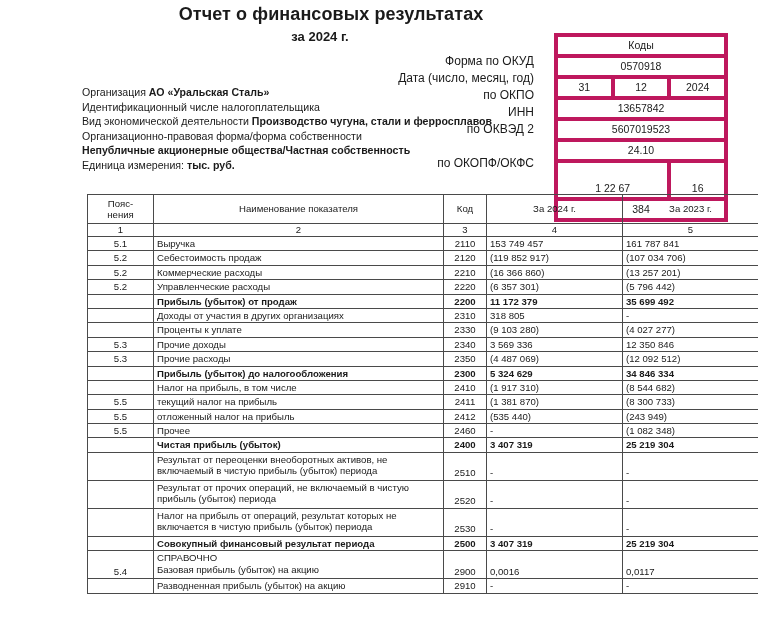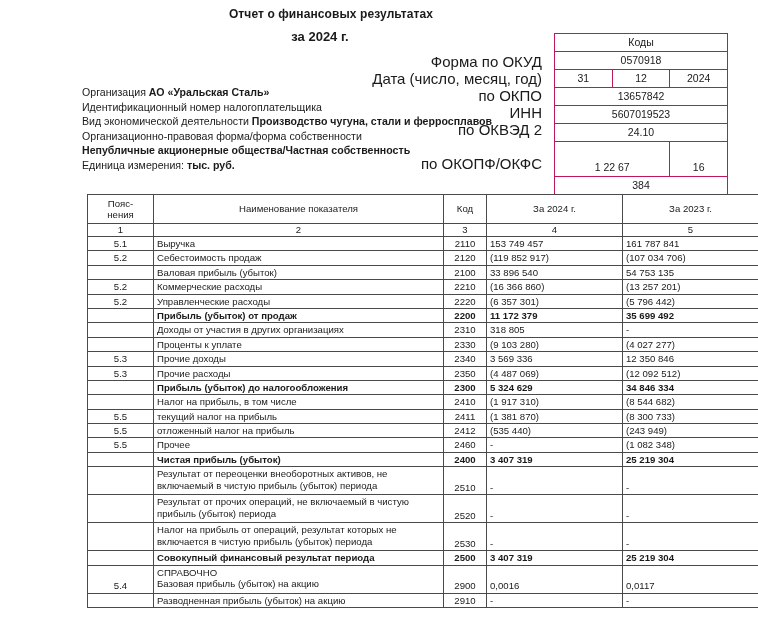--- a/index.html
+++ b/index.html
@@ -8,30 +8,30 @@
     background:#ffffff;
     font-family:"Liberation Sans", sans-serif;
     color:#1a1a1a;
     overflow:hidden;
     -webkit-font-smoothing:antialiased;
   }
   .page{position:relative;width:758px;height:635px;}
 
   
   .title-block{position:absolute;left:0;top:6px;width:640px;text-align:center;}
-  .doc-title{font-size:12px;font-weight:bold;letter-spacing:.1px;line-height:17px;padding-left:22px;}
+  .doc-title{font-size:18px;font-weight:bold;letter-spacing:.1px;line-height:17px;padding-left:22px;}
   .doc-period{font-size:13px;font-weight:bold;margin-top:6px;line-height:16px;}
 
   
   .codes{position:absolute;left:554px;top:33px;width:174px;border-collapse:collapse;
          font-size:10.5px;table-layout:fixed;}
-  .codes td{border:1px solid #be185d;text-align:center;height:17px;line-height:15px;padding:0 2px;}
-
-  
-  .rlabels{position:absolute;left:296px;top:33px;width:250px;font-size:15px;text-align:right;}
+  .codes td{border:4px solid #be185d;text-align:center;height:17px;line-height:15px;padding:0 2px;}
+
+  
+  .rlabels{position:absolute;left:288px;top:33px;width:250px;font-size:12px;text-align:right;}
   .rlabels .rl{height:17px;line-height:17px;padding-right:4px;white-space:nowrap;}
 
   
   .hdr-lines{position:absolute;left:82px;top:85px;width:420px;font-size:10.6px;}
   .hdr-lines .hl{height:14.6px;line-height:14.6px;white-space:nowrap;}
   .hdr-lines b{font-weight:bold;}
 
   
   .main-wrap{position:absolute;left:57px;top:194px;width:671px;padding-left:30px;}
   table.main{border-collapse:collapse;width:671px;table-layout:fixed;font-size:9.6px;}
@@ -116,21 +116,21 @@
     <tr>
       <td colspan="3">384</td>
     </tr>
   </tbody>
     </table>
 
   <div class="hdr-lines">
     <div class="hl">
       <span>Организация </span><b>АО «Уральская Сталь»</b>
     </div>
-    <div class="hl">Идентификационный номер налогоплательщика</div>
+    <div class="hl">Идентификационный числе налогоплательщика</div>
     <div class="hl">
       <span>Вид экономической деятельности </span><b>Производство чугуна, стали и ферросплавов</b>
     </div>
     <div class="hl">Организационно-правовая форма/форма собственности</div>
     <div class="hl"><b>Непубличные акционерные общества/Частная собственность</b></div>
     <div class="hl">
       <span>Единица измерения: </span><b>тыс. руб.</b>
     </div>
   </div>
 
@@ -171,27 +171,20 @@
             <td class="val">161 787 841</td>
           </tr>
           <tr class="r">
             <td class="note">5.2</td>
             <td class="name">Себестоимость продаж</td>
             <td class="code">2120</td>
             <td class="val">(119 852 917)</td>
             <td class="val">(107 034 706)</td>
           </tr>
           <tr class="r">
-            <td class="note"></td>
-            <td class="name">Валовая прибыль (убыток)</td>
-            <td class="code">2100</td>
-            <td class="val">33 896 540</td>
-            <td class="val">54 753 135</td>
-          </tr>
-          <tr class="r">
             <td class="note">5.2</td>
             <td class="name">Коммерческие расходы</td>
             <td class="code">2210</td>
             <td class="val">(16 366 860)</td>
             <td class="val">(13 257 201)</td>
           </tr>
           <tr class="r">
             <td class="note">5.2</td>
             <td class="name">Управленческие расходы</td>
             <td class="code">2220</td>

